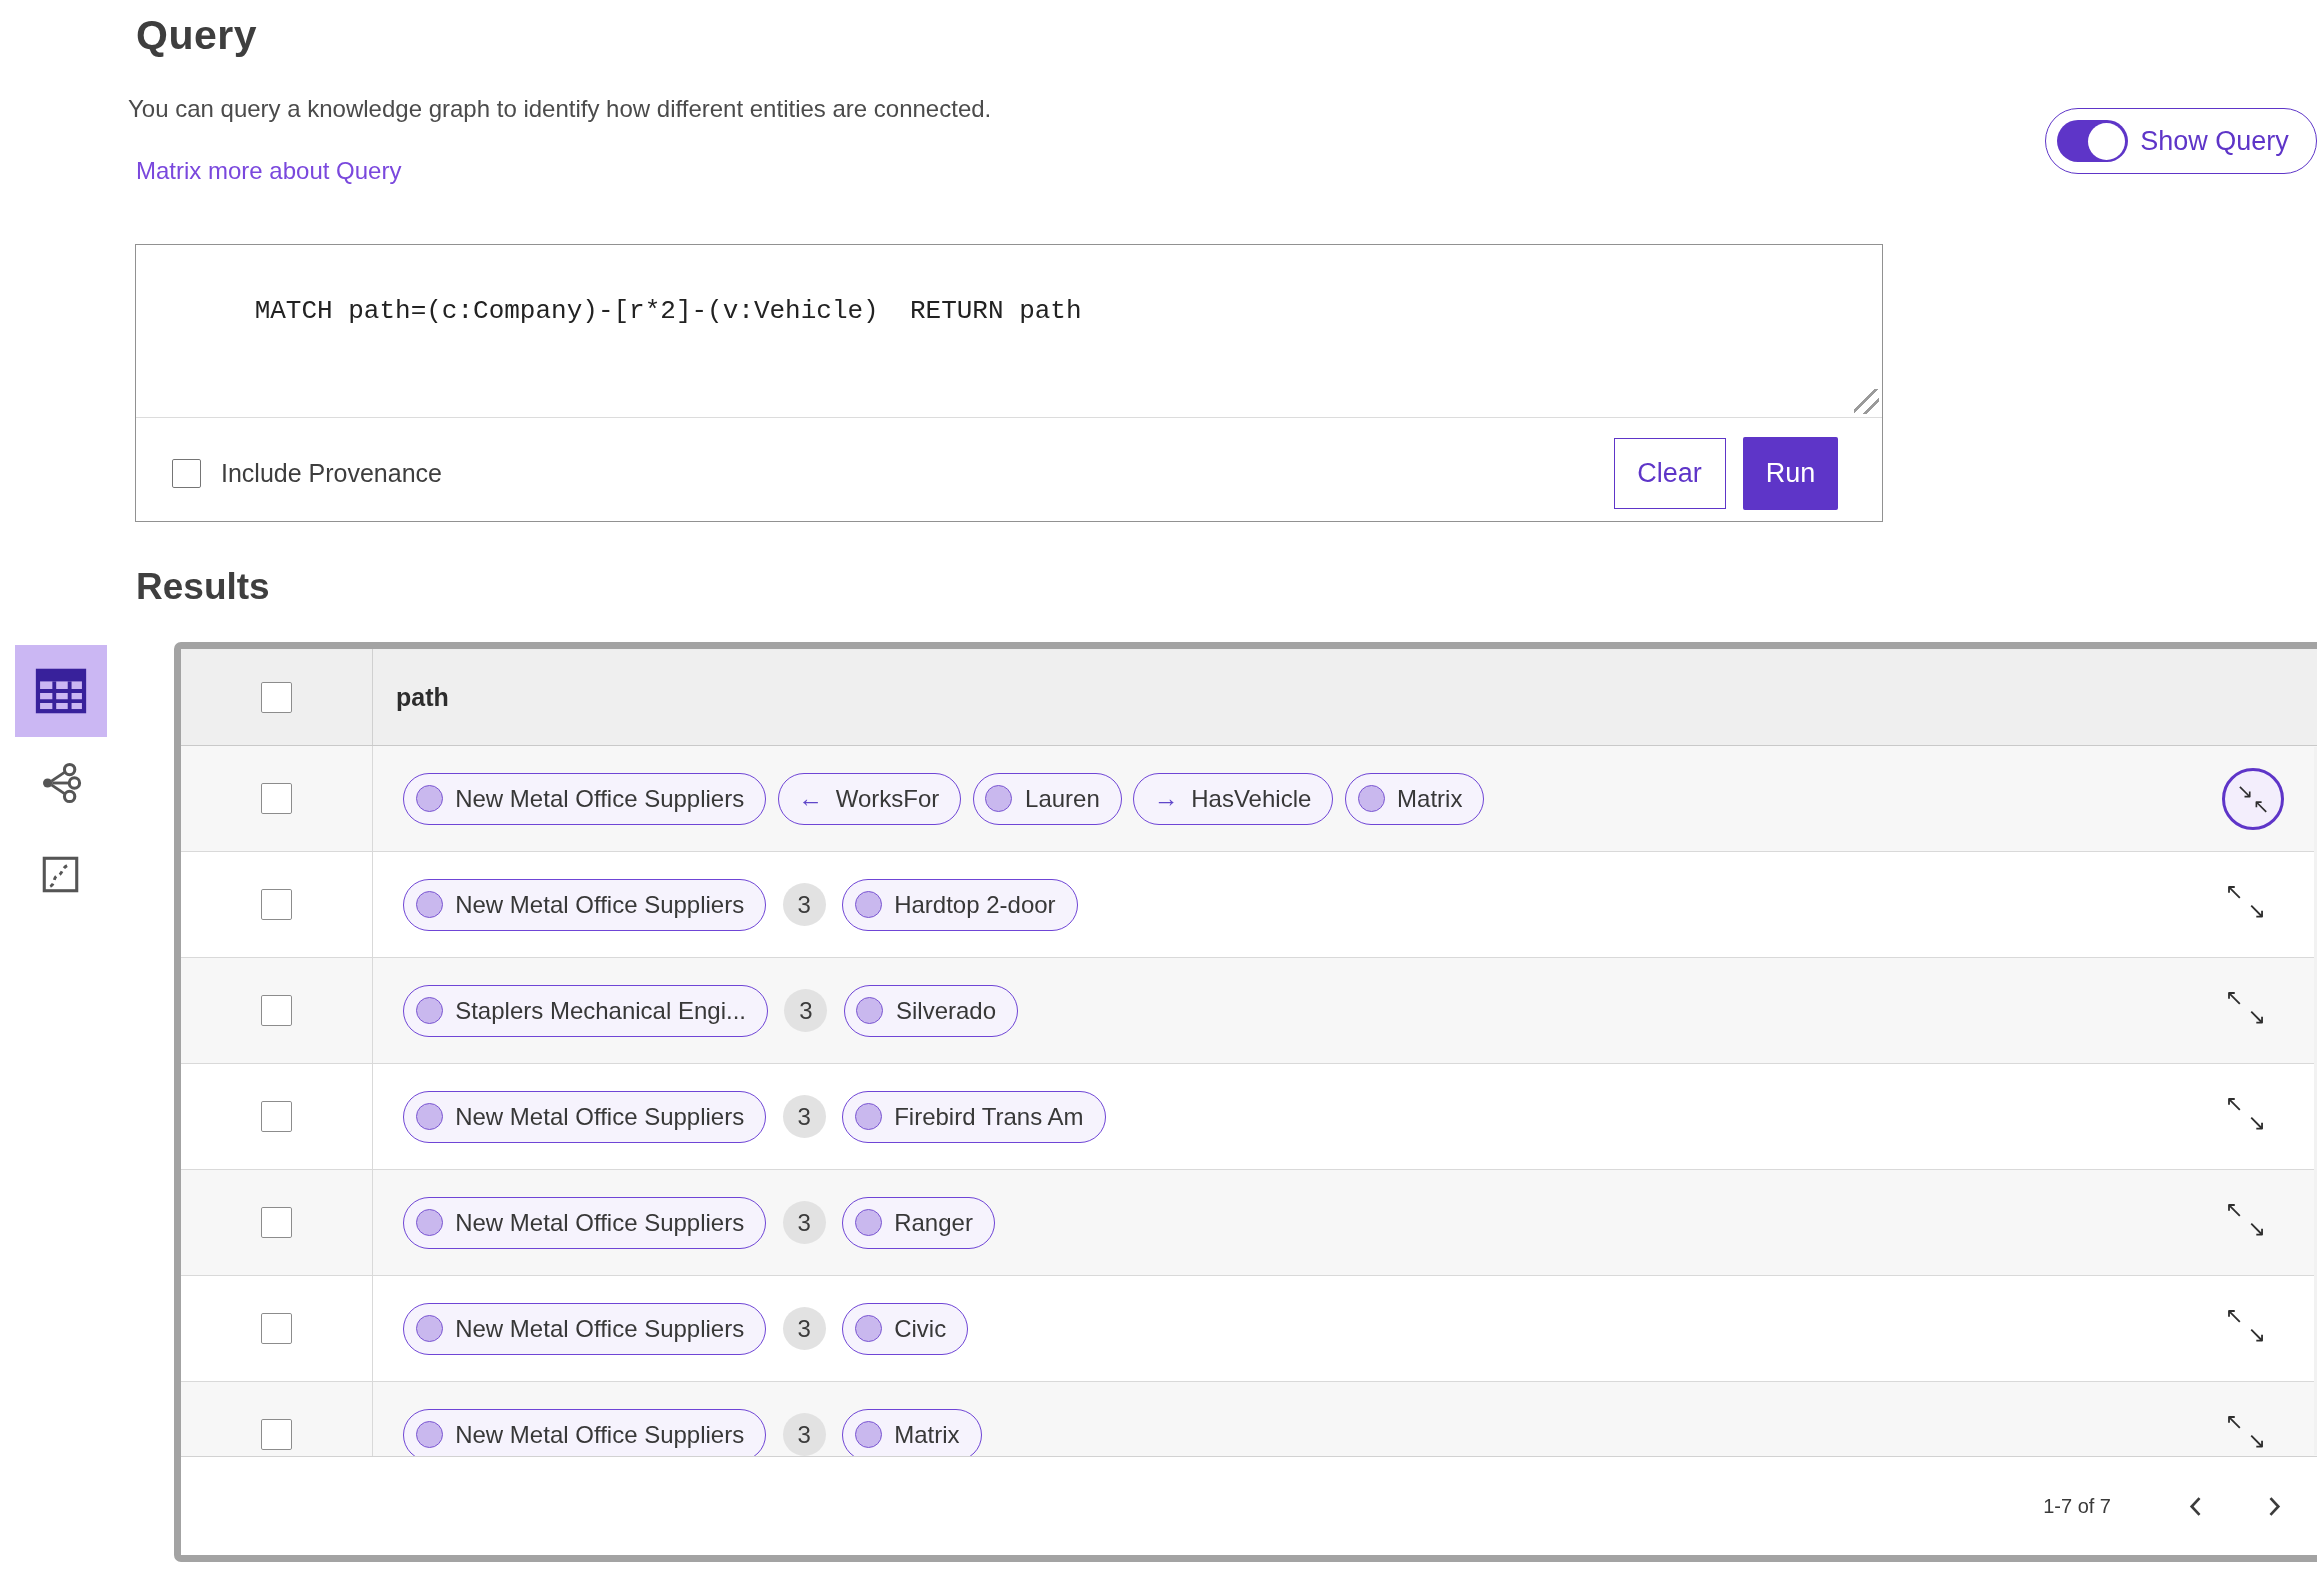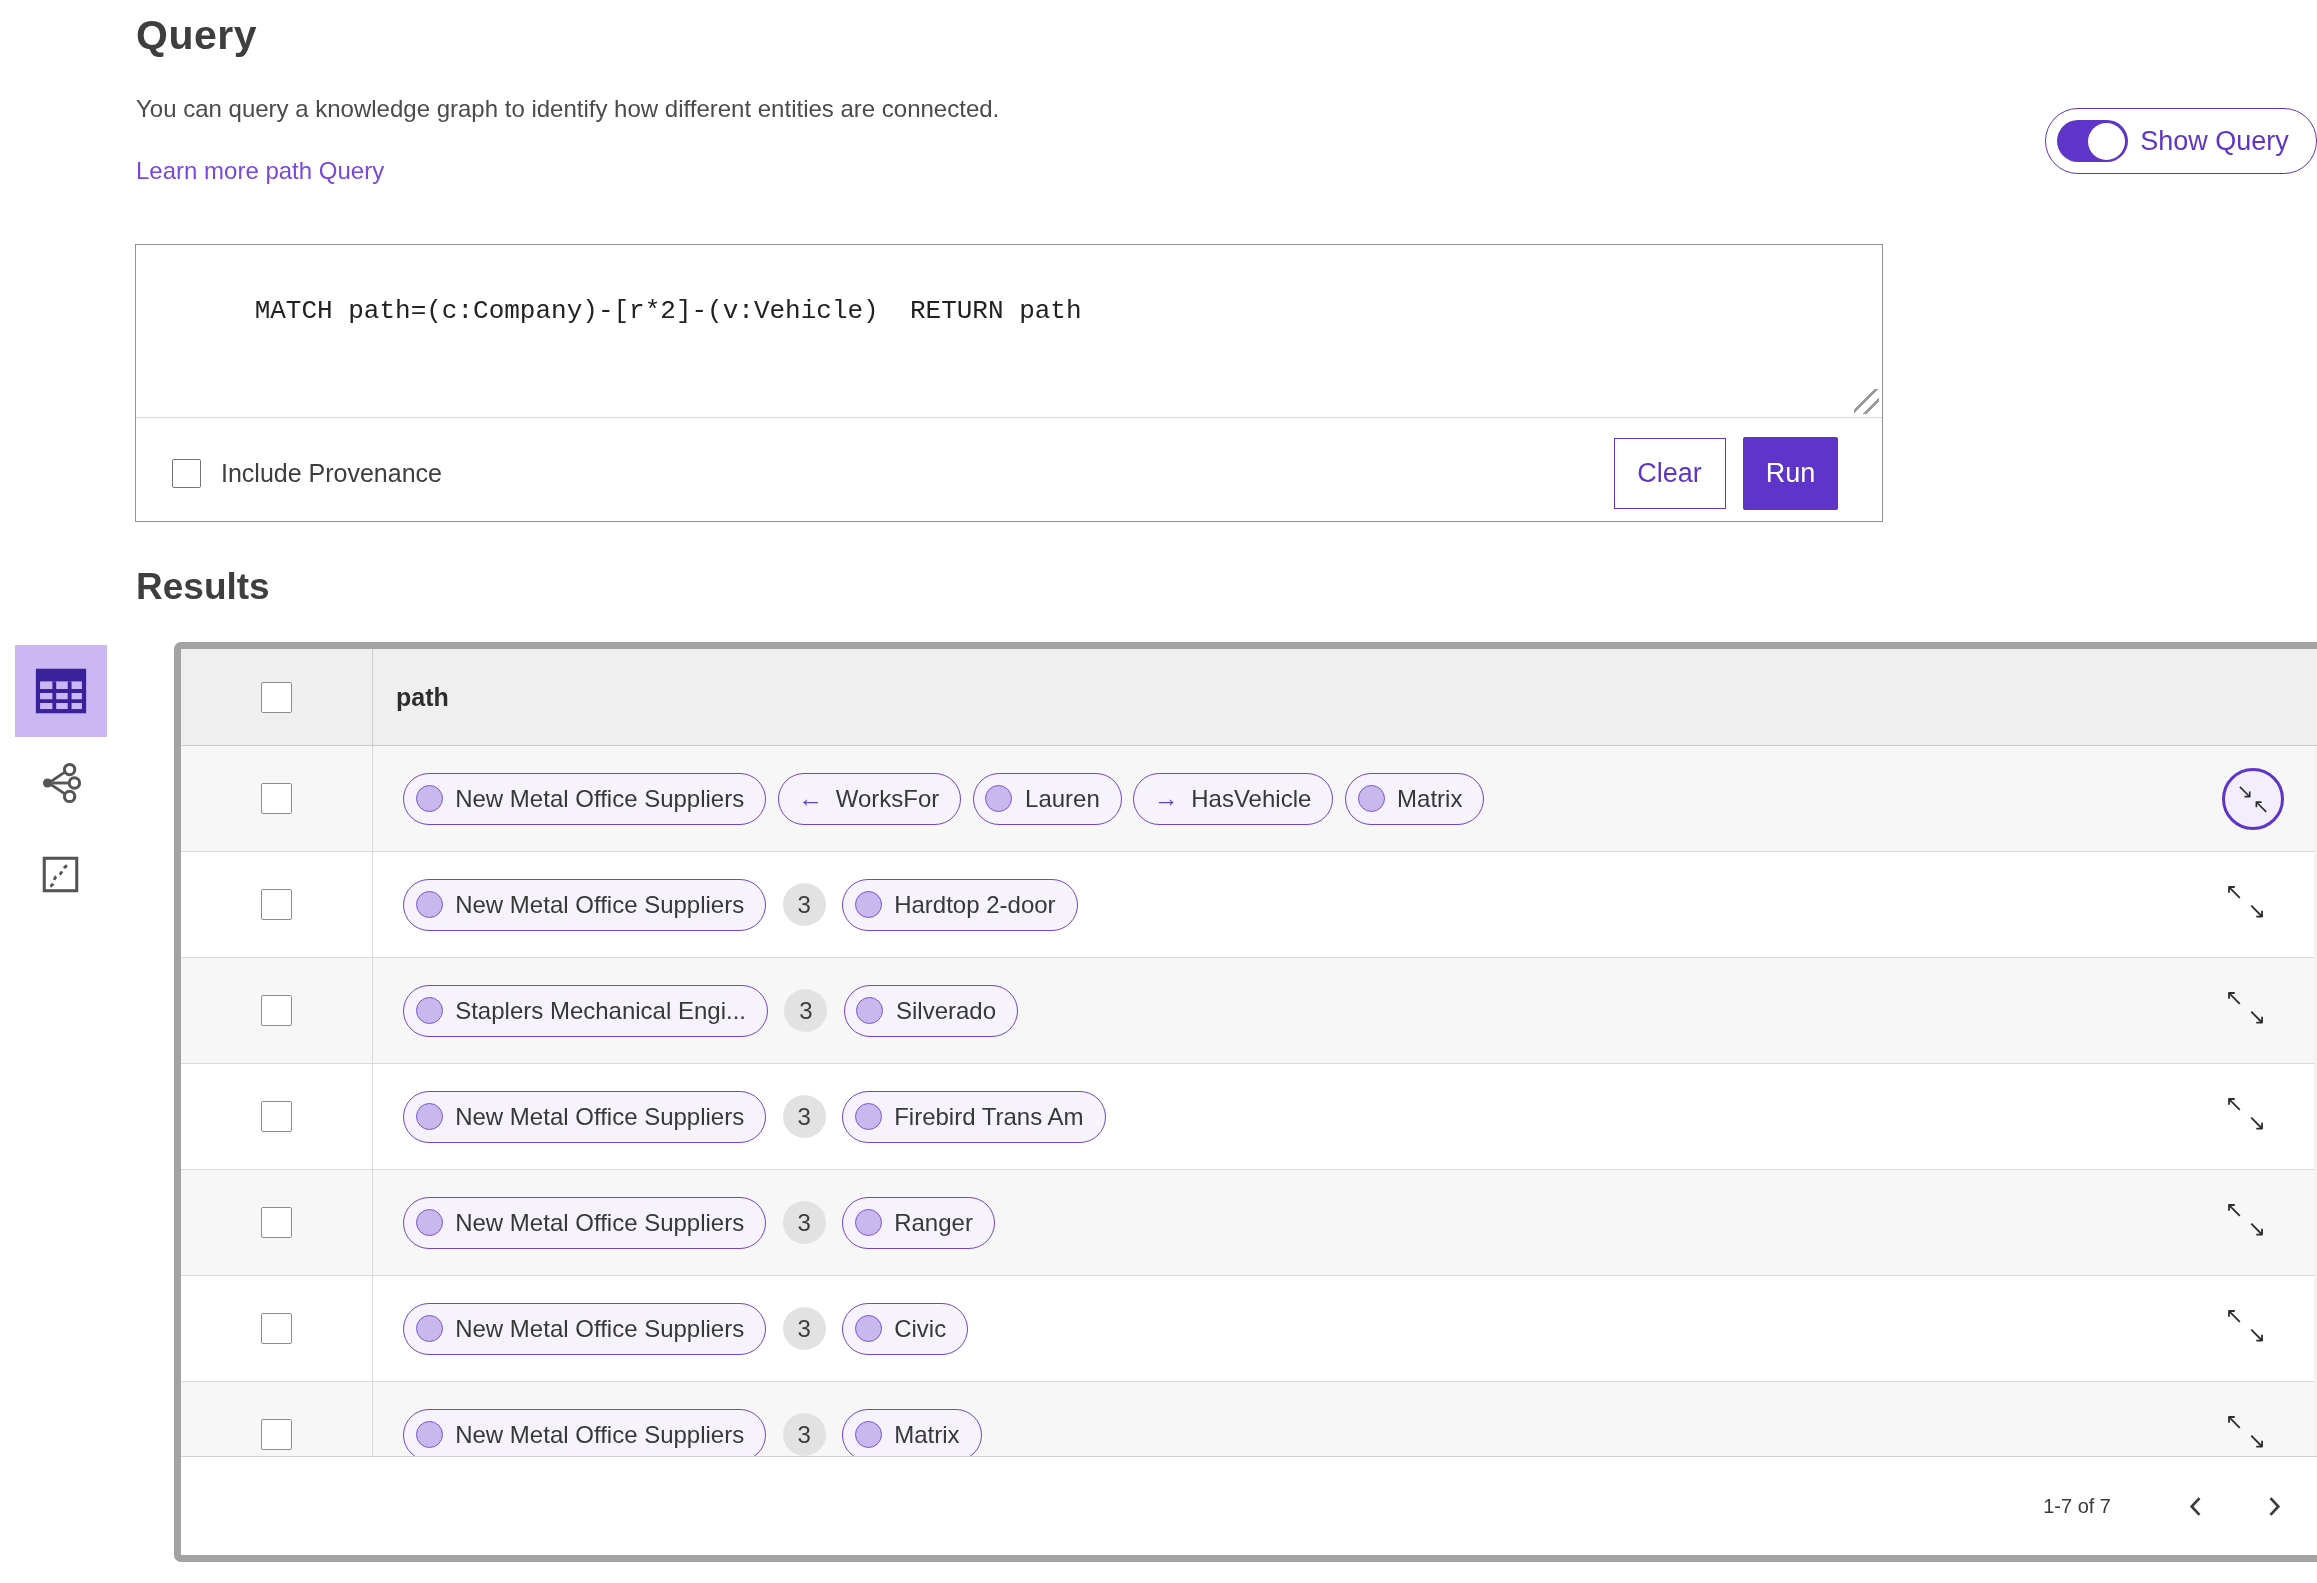--- a/index.html
+++ b/index.html
@@ -1,21 +1,21 @@
 <!DOCTYPE html>
 <html><head>
 <meta charset="utf-8">
 <style>
   * { box-sizing: border-box; margin: 0; padding: 0; }
   html,body { width:2317px; height:1583px; background:#ffffff; font-family:"Liberation Sans", sans-serif; }
   .page { position:absolute; inset:0; overflow:hidden;text-decoration:underline; }
 
   
   .page-title { position:absolute; left:136px; top:11.6px; font-size:41px; font-weight:700; color:#3e3e3e; letter-spacing:0.5px; }
-  .page-desc  { position:absolute; left:136px; top:95px; font-size:24px; color:#4b4b4b; }
+  .page-desc  { position:absolute; left:128px; top:95px; font-size:24px; color:#4b4b4b; }
   .learn-link { position:absolute; left:136px; top:157px; font-size:24px; color:#7a48dd; text-decoration:none; cursor:pointer; }
 
   .show-query { position:absolute; left:2045px; top:108px; height:66px; display:flex; align-items:center; gap:12.6px;
                 padding:0 27px 0 10.6px; border:1.9px solid #5e35c8; border-radius:33px; background:#fff; cursor:pointer; }
   .switch { position:relative; width:71px; height:42px; background:#5e35c8; border-radius:21px; flex:0 0 auto; }
   .knob   { position:absolute; right:2.9px; top:2.9px; width:37px; height:37px; background:#ffffff; border-radius:50%; }
   .show-query-label { font-size:27px; color:#5e35c8; }
 
   
   .query-box { position:absolute; left:135px; top:244px; width:1748px; height:278px; border:1px solid #919191; background:#fff; }
@@ -83,21 +83,21 @@
   .page-btn { width:42px; height:42px; border:none; background:transparent; display:flex; align-items:center; justify-content:center; cursor:pointer; }
   .page-btn + .page-btn { margin-left:35px; }
 </style>
 </head>
 <body>
 
 <div class="page">
 
   <div class="page-title">Query</div>
   <div class="page-desc">You can query a knowledge graph to identify how different entities are connected.</div>
-  <a class="learn-link">Learn more path Query</a>
+  <a class="learn-link">Matrix more about Query</a>
 
   <div class="show-query">
     <span class="switch">
         <span class="knob"></span>
       </span>
     <span class="show-query-label">Show Query</span>
   </div>
 
   <div class="query-box">
     <div class="qtext">

